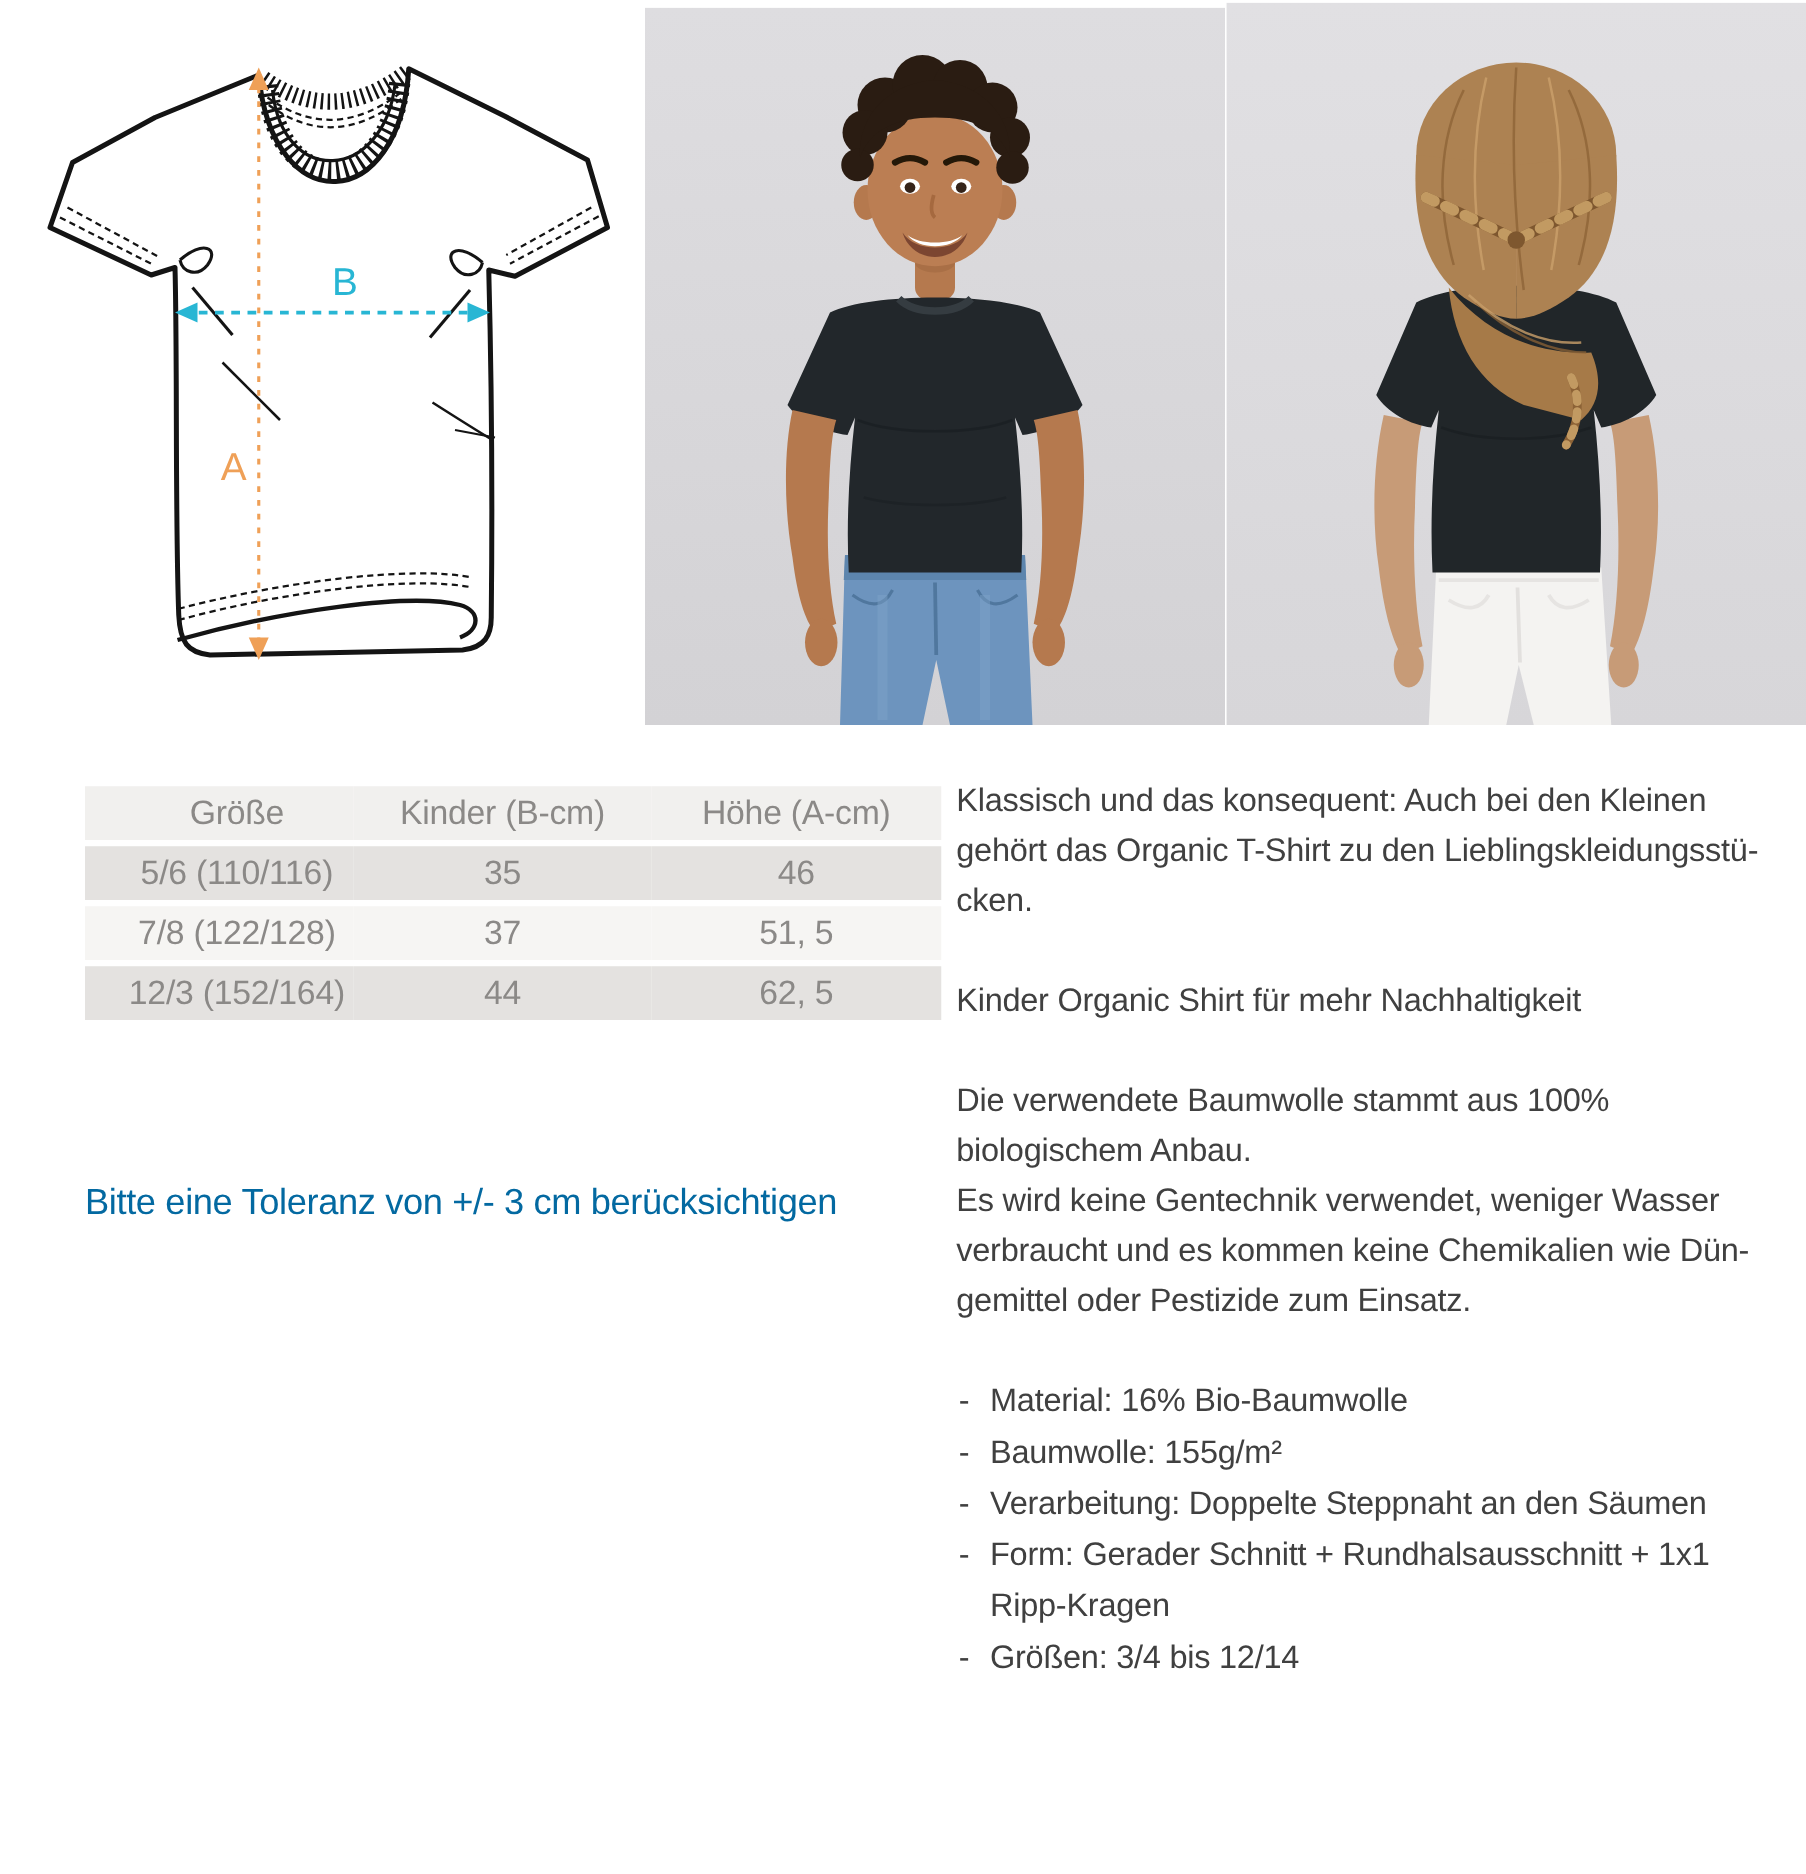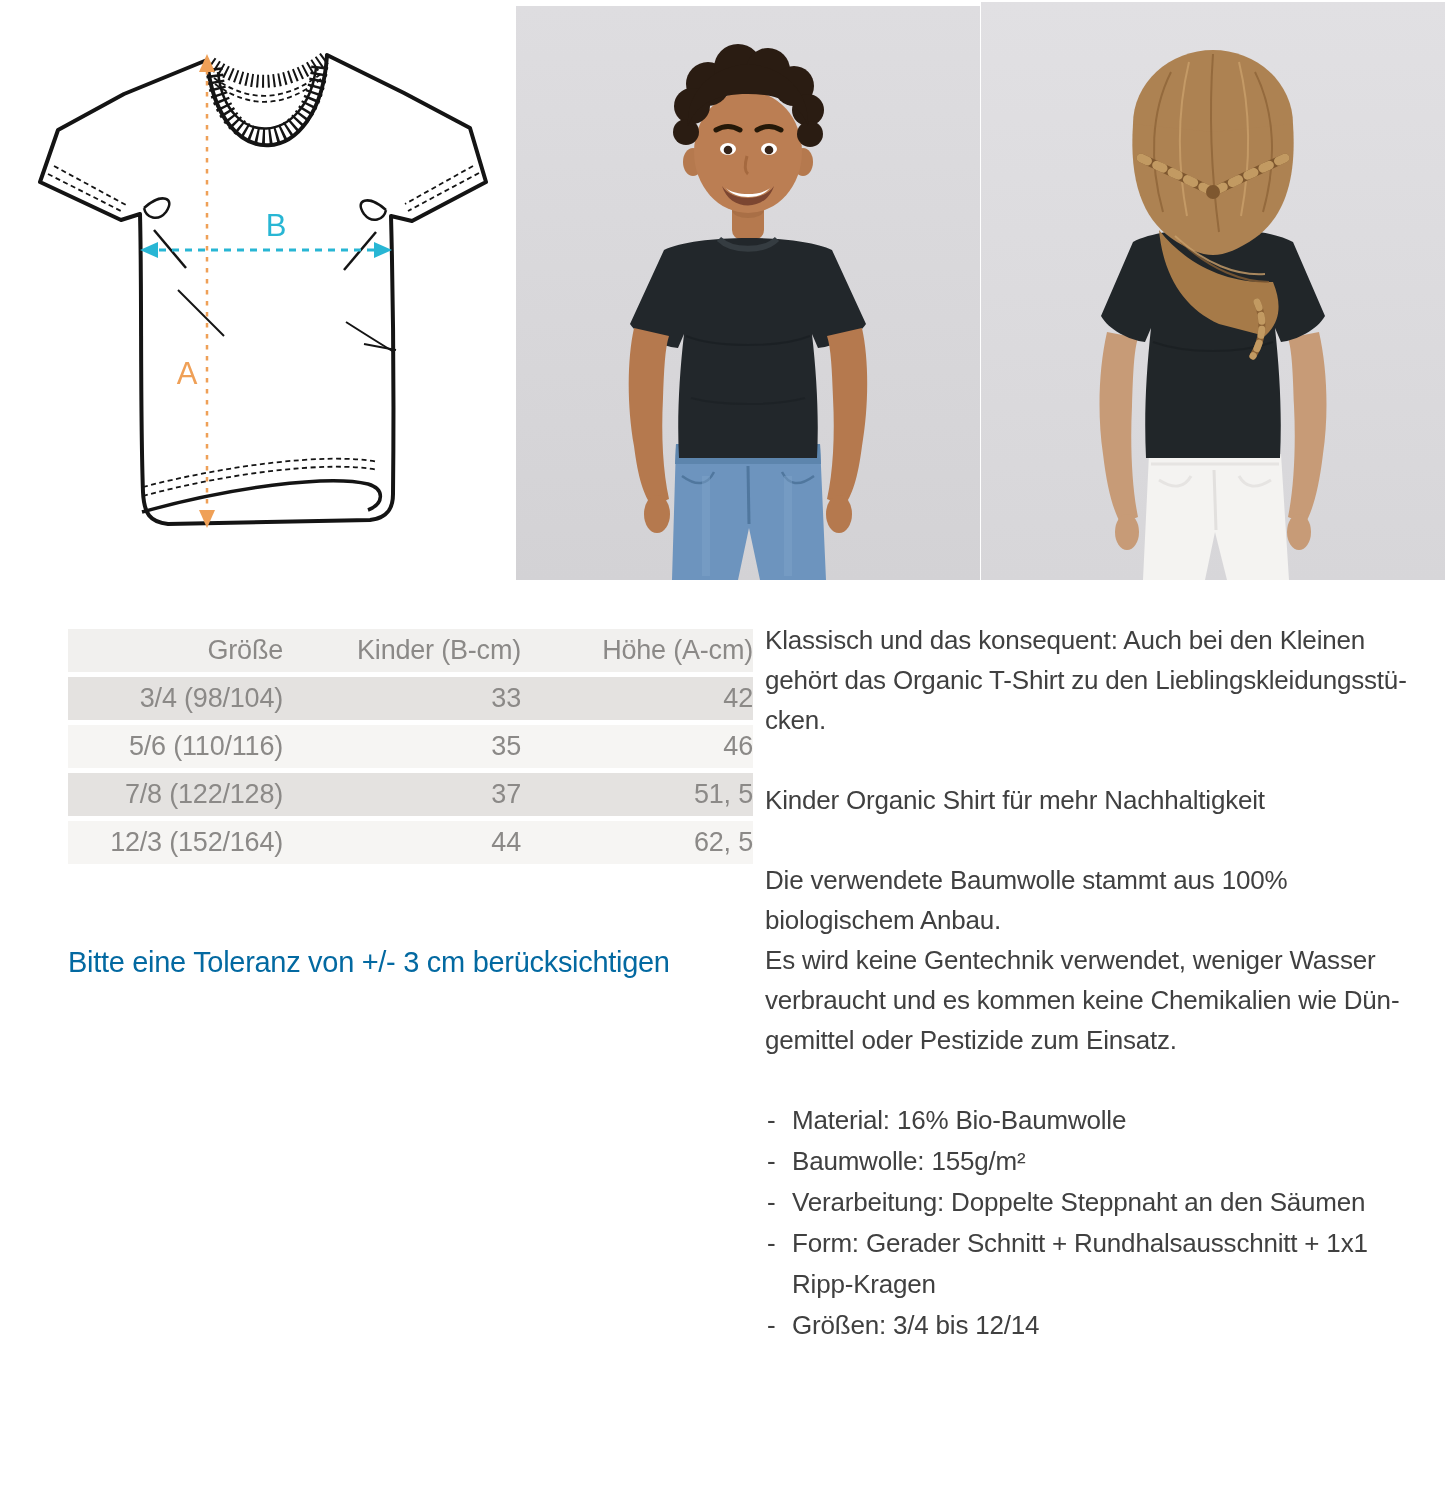--- a/index.html
+++ b/index.html
@@ -9,21 +9,21 @@
   
   .diagram{position:absolute;left:28px;top:22px;width:472px;height:560px;}
   .photo{position:absolute;overflow:hidden;}
   .photo-front{left:516px;top:6px;width:464px;height:574px;}
   .photo-back{left:981px;top:2px;width:464px;height:578px;}
 
   
   .size-table-wrap{position:absolute;left:68px;top:624px;width:685px;}
   table.size-table{border-collapse:separate;border-spacing:0 5px;width:685px;table-layout:fixed;}
   table.size-table th,table.size-table td{
-      font-weight:400;text-align:right;font-size:27px;color:#8b8987;
+      font-weight:400;text-align:center;font-size:27px;color:#8b8987;
       letter-spacing:-0.2px;padding:0;height:43px;vertical-align:middle;}
   .col1{width:215px;} .col2{width:238px;} .col3{width:232px;}
   table.size-table th:first-child,table.size-table td:first-child{padding-left:28px;}
   tr.hdr{background:#f1f0ee;}
   tbody tr:nth-child(odd){background:#e4e2e0;}
   tbody tr:nth-child(even){background:#f6f5f3;}
 
   .tolerance{position:absolute;left:68px;top:946px;font-size:29px;color:#0369a1;
              letter-spacing:-0.3px;}
 
@@ -236,25 +236,20 @@
         </colgroup>
       <thead>
         <tr class="hdr">
           <th>Größe</th>
           <th>Kinder (B-cm)</th>
           <th>Höhe (A-cm)</th>
         </tr>
       </thead>
       <tbody>
         <tr>
-          <td>3/4 (98/104)</td>
-          <td>33</td>
-          <td>42</td>
-        </tr>
-        <tr>
           <td>5/6 (110/116)</td>
           <td>35</td>
           <td>46</td>
         </tr>
         <tr>
           <td>7/8 (122/128)</td>
           <td>37</td>
           <td>51, 5</td>
         </tr>
         <tr>

